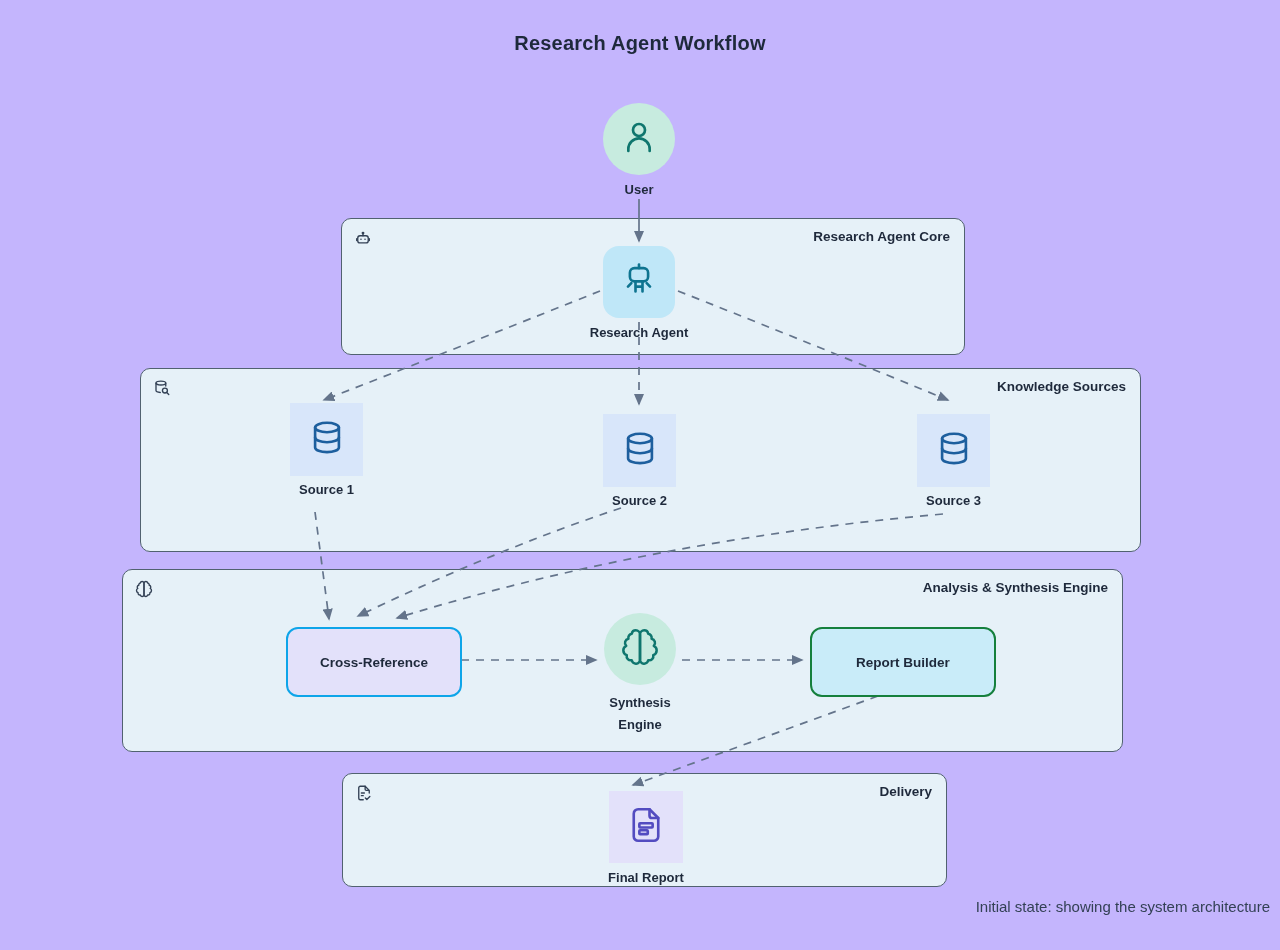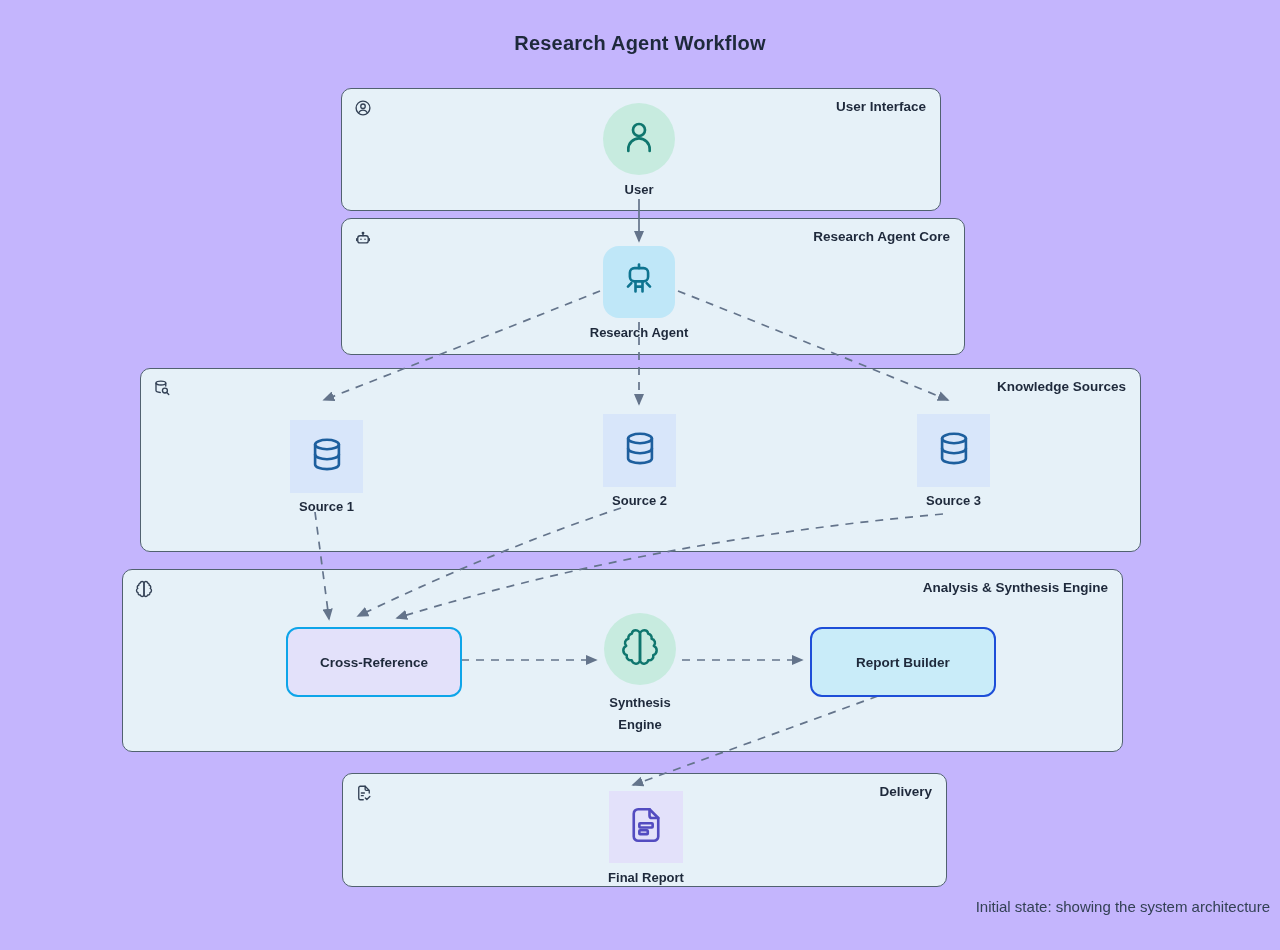--- a/index.html
+++ b/index.html
@@ -43,58 +43,48 @@
   .node-label.wrap{white-space:normal;width:92px;line-height:22px;}
   .circle-teal{width:72px;height:72px;border-radius:50%;background:#c7ebdf;}
   .square-cyan{width:72px;height:72px;border-radius:16px;background:#bfe7f8;}
   .square-blue{width:73px;height:73px;background:#d8e6fa;}
   .square-purple{width:74px;height:72px;background:#e3e1fa;}
   .pill{
     position:absolute;z-index:10;display:flex;align-items:center;justify-content:center;
     border-radius:12px;font-size:13.5px;font-weight:700;color:#1e293b;text-align:center;
   }
   .pill-purple{background:#e3e1fa;border:2px solid #0ea5e9;}
-  .pill-cyan{background:#c9ecf9;border:2px solid #1d4ed8;}
+  .pill-cyan{background:#c9ecf9;border:2px solid #15803d;}
   
   #g-ui {left:341px;top:88px;width:598px;height:121px;}
   #g-rac{left:341px;top:218px;width:598px;height:135px;padding-left:24px;}
   #g-ks {left:140px;top:368px;width:999px;height:182px;}
   #g-ase{left:122px;top:569px;width:999px;height:181px;}
   #g-dl {left:342px;top:773px;width:603px;height:112px;}
   #n-user{left:603px;top:103px;}
   #n-ra{left:603px;top:246px;}
-  #n-s1{left:290px;top:420px;}
+  #n-s1{left:290px;top:403px;}
   #n-s2{left:603px;top:414px;}
   #n-s3{left:917px;top:414px;}
   #n-se{left:604px;top:613px;}
   #n-fr{left:609px;top:791px;}
   #n-cr{left:286px;top:627px;width:172px;height:66px;}
   #n-rb{left:810px;top:627px;width:182px;height:66px;}
   .icon-teal{color:#0f766e;}
   .icon-cyan{color:#0e7490;}
   .icon-blue{color:#1d5f9e;}
   .icon-purple{color:#534cc0;}
 </style>
 </head>
 <body>
 
 <div class="canvas">
 
   <div class="diagram-title">Research Agent Workflow</div>
 
-  <div class="group" id="g-ui">
-    <span class="corner-icon">
-      <svg viewBox="0 0 24 24" fill="none" stroke="currentColor" stroke-width="1.8" stroke-linecap="round" stroke-linejoin="round">
-        <circle cx="12" cy="12" r="9.2"></circle>
-          <circle cx="12" cy="9.6" r="3"></circle>
-        <path d="M6.3 18.4a6.4 6.4 0 0 1 11.4 0"></path>
-      </svg>
-    </span>
-    <span class="group-label">User Interface</span>
-  </div>
 
   <div class="group" id="g-rac">
     <span class="corner-icon">
       <svg viewBox="0 0 24 24" fill="none" stroke="currentColor" stroke-width="1.8" stroke-linecap="round" stroke-linejoin="round">
         <rect x="5" y="9" width="14" height="9.5" rx="3"></rect>
         <path d="M12 9V6.6"></path>
           <circle cx="12" cy="5.4" r="1"></circle>
         <circle cx="9.3" cy="13.7" r="1.05" fill="currentColor" stroke="none"></circle>
         <circle cx="14.7" cy="13.7" r="1.05" fill="currentColor" stroke="none"></circle>
         <path d="M3.6 13v2.4M20.4 13v2.4"></path>

